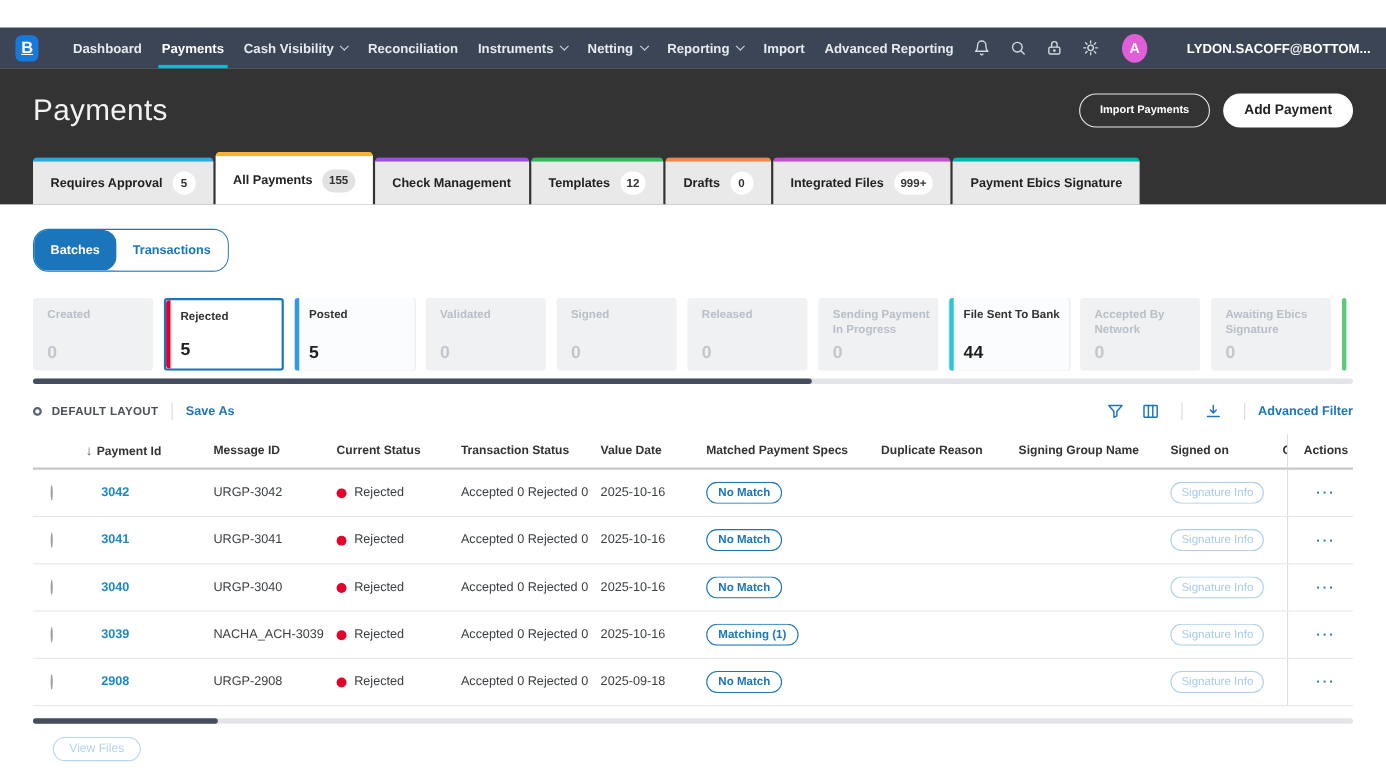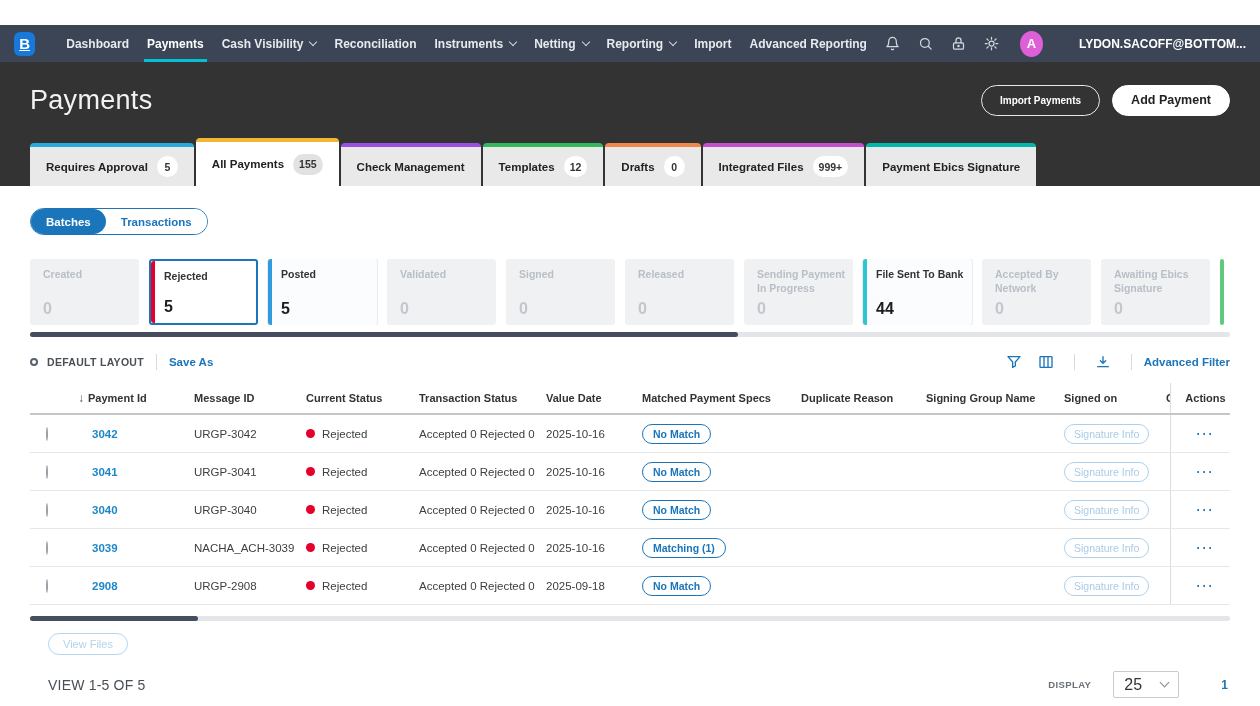--- a/index.html
+++ b/index.html
@@ -43,21 +43,21 @@
     color:#222; cursor:pointer; white-space:nowrap; }
   .tab.active { background:#fff; height:48px; }
   .tab-badge { background:#fff; border-radius:11px; min-width:21px; height:21px; padding:0 6px;
     display:flex; align-items:center; justify-content:center; font-size:10.5px; font-weight:bold; color:#333; }
   .tab.active .tab-badge { background:#e2e2e2; }
 
   
   .content { padding:0 30px; background:#fff; }
 
   .toggle-row { padding-top:22px; }
-  .toggle { display:inline-flex; border:1.5px solid #1b75bb; border-radius:14px; overflow:hidden; height:27px; }
+  .toggle { display:inline-flex; border:1.5px solid #1b75bb; border-radius:14px; overflow:hidden; height:39px; }
   .toggle-seg { padding:0 15px; font-size:11.5px; font-weight:bold; display:flex; align-items:center; cursor:pointer; }
   .seg-on { background:#1b75bb; color:#fff; border-radius:0 13px 13px 0; }
   .seg-off { background:#fff; color:#1b75bb; }
 
   .cards-row { margin-top:24px; display:flex; gap:10px; height:66px; overflow:hidden; }
   .card { width:109px; min-width:109px; background:#eff1f3; border-radius:3px; padding:9px 2px 7px 13px;
     position:relative; display:flex; flex-direction:column; justify-content:space-between; cursor:pointer; }
   .card-label { font-size:10.5px; font-weight:bold; color:#b9bfc6; line-height:1.3; }
   .card-value { font-size:16px; font-weight:bold; color:#c2c7cd; }
   .card.lit { background:#fbfcfd; box-shadow:0 0 0 1px #e9ebee; }
@@ -80,21 +80,21 @@
   .toolbar-right { margin-left:auto; display:flex; align-items:center; }
   .tool-icon { display:flex; margin:0 8px; cursor:pointer; }
   .tool-icon svg { width:16px; height:16px; stroke:#1b75bb; fill:none; stroke-width:2;
     stroke-linecap:round; stroke-linejoin:round; }
 
   
   .table { margin-top:10px; }
   .trow { display:grid; grid-template-columns:42px 116px 112px 113px 127px 96px 159px 125px 138px 102px 10px 70px;
     align-items:center; }
   .thead { height:32px; font-size:11px; font-weight:bold; color:#333; border-bottom:2px solid #c3c7cb; }
-  .tr { height:38px; border-bottom:1px solid #e6e7e9; font-size:11.5px; color:#3c4043; }
+  .tr { height:43px; border-bottom:1px solid #e6e7e9; font-size:11.5px; color:#3c4043; }
   .cell { padding-left:6px; overflow:hidden; white-space:nowrap; }
   .cell-id { padding-left:20px; }
   .sort-arrow { color:#555; margin-right:4px; font-size:12px; }
   .radio { width:15px; height:15px; border:1.5px solid #9aa0a6; border-radius:50%; margin-left:16px; cursor:pointer; }
   .link-id { color:#1e88c7; font-weight:bold; cursor:pointer; }
   .status-dot { width:9px; height:9px; border-radius:50%; display:inline-block; margin-right:7px; }
   .status-wrap { display:flex; align-items:center; }
   .pill { display:inline-flex; align-items:center; height:20px; border:1.5px solid #1b75bb; border-radius:11px;
     padding:0 10px; font-size:10.5px; font-weight:bold; color:#1b75bb; cursor:pointer; white-space:nowrap; }
   .pill-dim { display:inline-flex; align-items:center; height:20px; border:1px solid #aed0ec; border-radius:11px;

